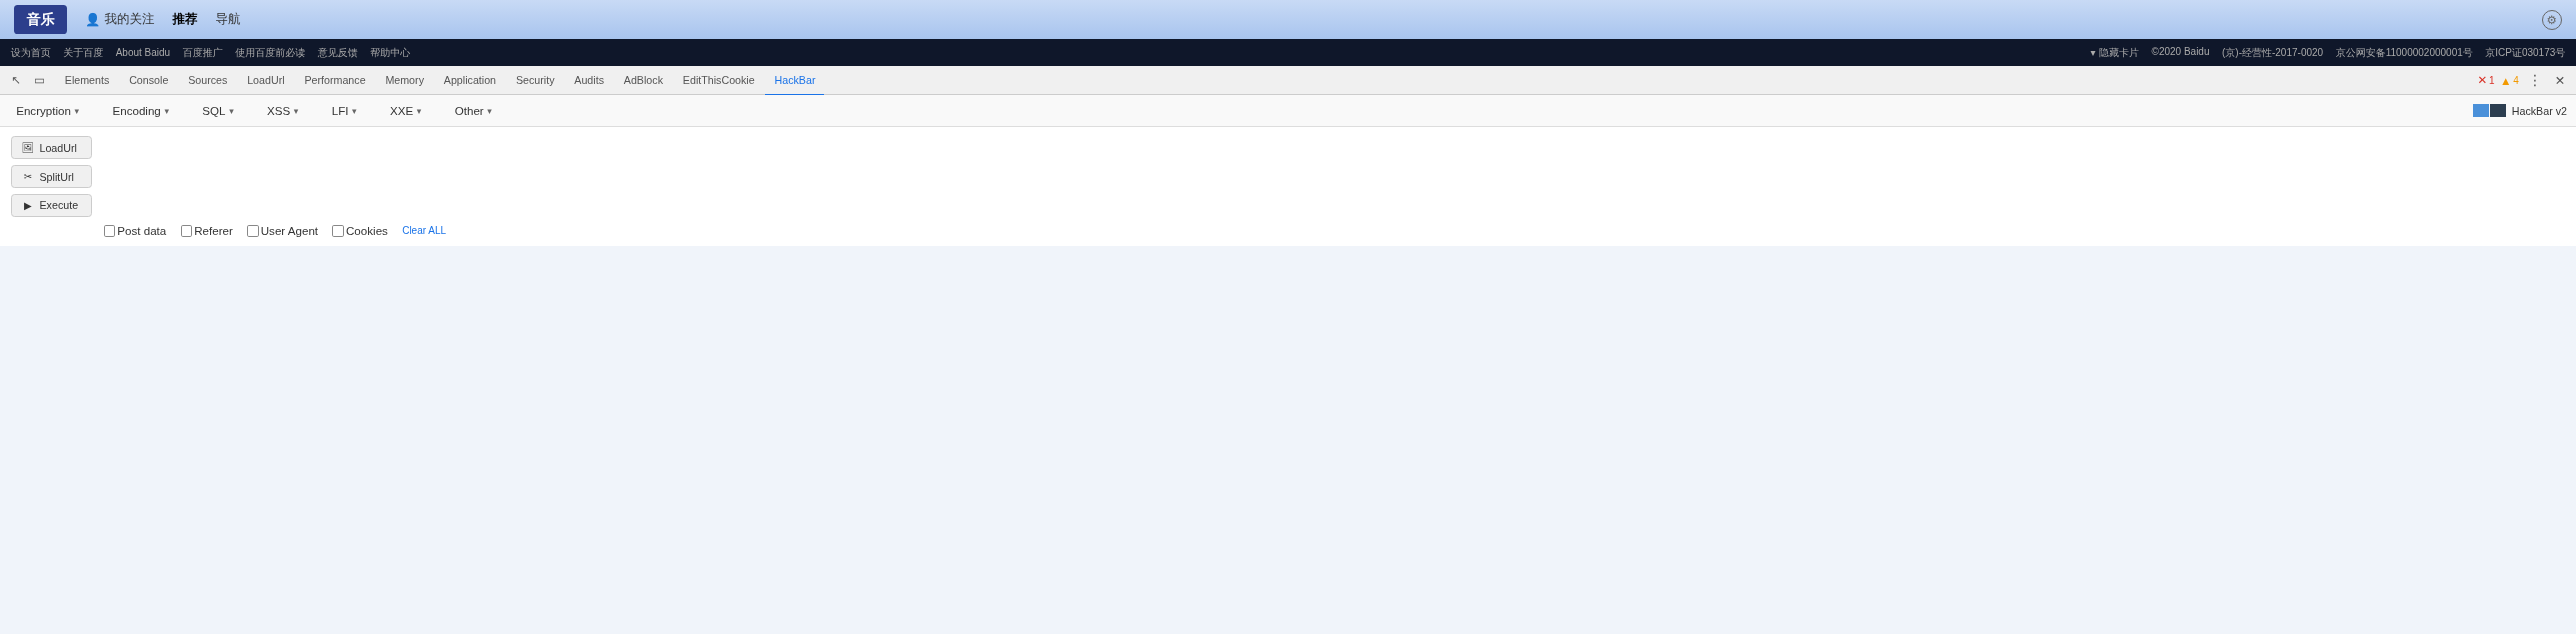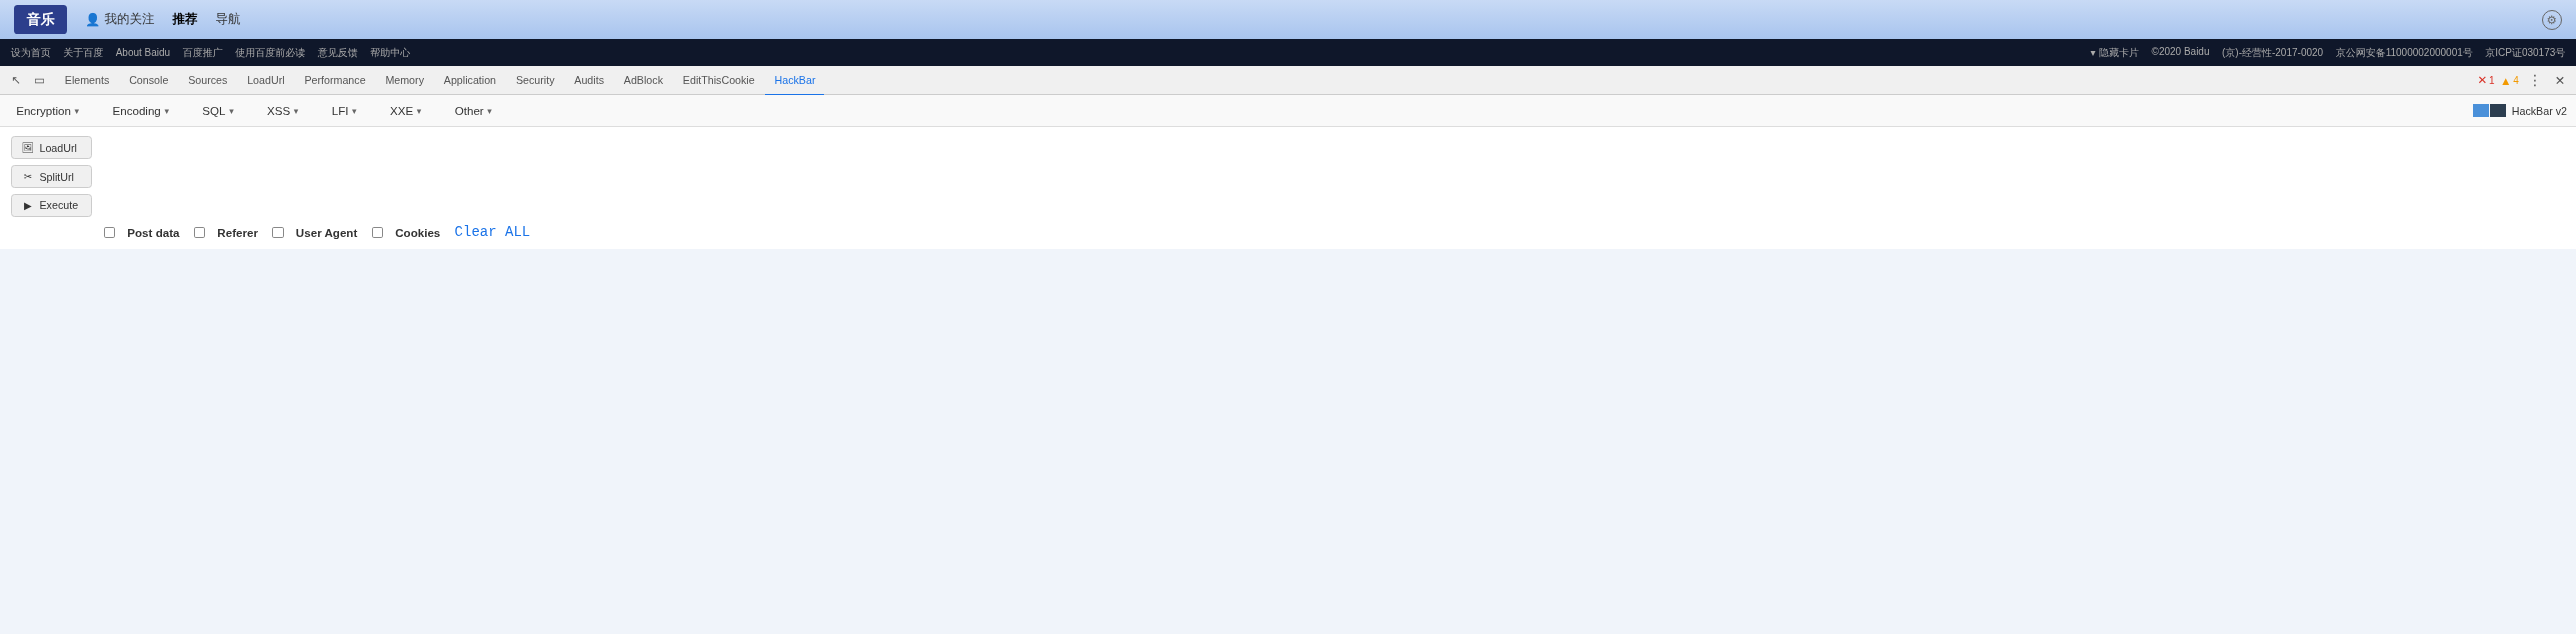--- a/index.html
+++ b/index.html
@@ -226,38 +226,36 @@
       display: flex;
       align-items: center;
       gap: 14.3px;
       padding: 7.2px 0 0 93px;
       font-size: 11.6px;
       color: #333;
     }
     .option-item {
       display: flex;
       align-items: center;
-      gap: 12px;
-      cursor: pointer;
-      font-weight: bold;
+      gap: 2px;
+      cursor: pointer;
     }
     .option-checkbox {
       width: 11.6px;
       height: 11.6px;
       border: 1.3px solid #888;
       border-radius: 1.8px;
       display: inline-block;
       background: white;
     }
     .clear-all-btn {
       color: #1a73e8;
       cursor: pointer;
-      font-size: 14px;
+      font-size: 10px;
       text-decoration: none;
-      font-family: Liberation Mono, monospace;
     }
     .hackbar-body {
       background: white;
       padding: 9px 10.7px;
     }
     .url-row {
       display: flex;
       align-items: flex-start;
       gap: 9px;
     }

